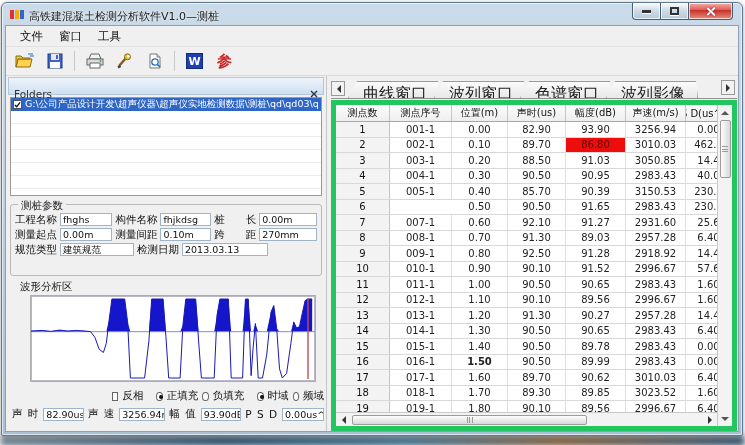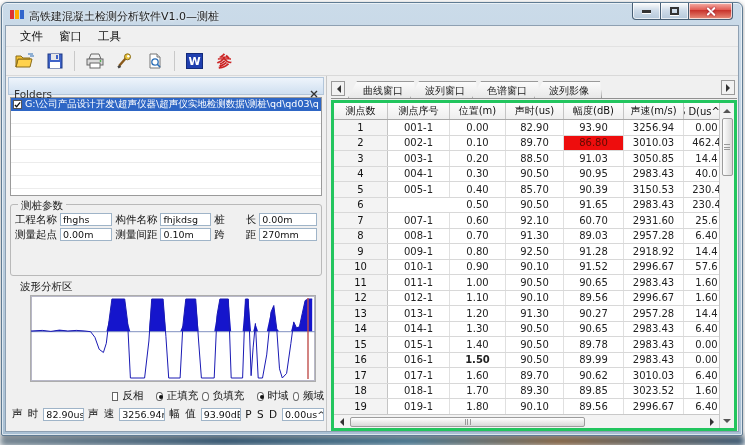--- a/index.html
+++ b/index.html
@@ -86,33 +86,33 @@
     display:inline-block; position:relative; }
   .radio.checked::after { content:""; position:absolute; left:2px; top:2px; width:4px; height:4px;
     border-radius:50%; background:#111; }
   .ctl-gap { width:8px; }
 
   .readouts { display:flex; align-items:center; gap:4px; margin:4px 0 0 4px; }
   .readouts .plabel { letter-spacing:1px; }
 
   
   .tabbar { height:21px; display:flex; align-items:flex-end; border-bottom:1px solid #919191; position:relative; }
-  .tab { font-size:10px; color:#222; padding:2px 12px 2px 14px; margin-right:-6px;
+  .tab { font-size:16px; color:#222; padding:2px 12px 2px 14px; margin-right:-6px;
     background:linear-gradient(#fbfbfb,#e8e8e8); border:1px solid #9a9a9a; border-bottom:none;
     clip-path:polygon(9px 0,calc(100% - 2px) 0,100% 100%,0 100%); height:17px; }
   .tab.active { background:#f4f4f4; height:19px; position:relative; z-index:2; margin-bottom:-1px; }
   .tab-scroll { width:14px; height:15px; border:1px solid #9a9a9a; background:#f2f2f2;
     display:flex; align-items:center; justify-content:center; margin:0 3px 2px 0; }
   .tab-scroll.right { position:absolute; right:2px; bottom:3px; margin:0; }
   .tri-left { width:0; height:0; border:4px solid transparent; border-right-color:#333; margin-left:-3px; }
   .tri-right { width:0; height:0; border:4px solid transparent; border-left-color:#333; margin-right:-3px; }
   .tri-up { width:0; height:0; border:4px solid transparent; border-bottom-color:#555; margin-top:-3px; }
   .tri-down { width:0; height:0; border:4px solid transparent; border-top-color:#555; margin-bottom:-3px; }
 
-  .table-zone { position:absolute; left:4px; right:1px; top:24px; bottom:0; border:3px solid #22c55e;
+  .table-zone { position:absolute; left:4px; right:1px; top:24px; bottom:0; border:5px solid #22c55e;
     background:#fff; display:flex; }
   .grid-area { flex:1 1 auto; overflow:hidden; display:flex; flex-direction:column; }
   .thead { display:flex; flex:0 0 17px; background:linear-gradient(#fdfdfd,#eee);
     border-bottom:1px solid #a8a8a8; }
   .th { font-size:10px; color:#111; display:flex; align-items:center; justify-content:center;
     border-right:1px solid #c4c4c4; white-space:nowrap; overflow:hidden; flex:0 0 auto; }
   .tbody { flex:1 1 auto; overflow:hidden; position:relative; }
   .tr { display:flex; height:15.5px; border-bottom:1px solid #d8d8d8; background:#fff; }
   .td { font-size:10px; color:#222; display:flex; align-items:center; justify-content:center;
     border-right:1px solid #e0e0e0; white-space:nowrap; overflow:hidden; flex:0 0 auto; }
@@ -266,20 +266,26 @@
                   <span class="plabel">桩　　长</span>
                   <span class="pfield" style="width: 64px;">0.00m</span>
                 </div>
                 <div class="param-row">
                   <span class="plabel">测量起点</span>
                   <span class="pfield" style="width: 58px;">0.00m</span>
                   <span class="plabel">测量间距</span>
                   <span class="pfield" style="width: 56px;">0.10m</span>
                   <span class="plabel">跨　　距</span>
                   <span class="pfield" style="width: 64px;">270mm</span>
+                </div>
+                <div class="param-row">
+                  <span class="plabel">规范类型</span>
+                  <span class="pfield" style="width: 74px;">建筑规范</span>
+                  <span class="plabel">检测日期</span>
+                  <span class="pfield" style="width: 86px;">2013.03.13</span>
                 </div>
               </div>
           </div>
 
           <div class="wave-label">波形分析区</div>
           <div class="wave-plot">
             <svg id="wave-svg" width="284" height="85">
                 <rect x="0.5" y="0.5" width="283" height="84" fill="#fff" stroke="#b8b8c8"></rect>
                 <polygon points="0.0,35.0 11.4,34.4 19.9,35.4 28.4,34.1 36.9,35.0 45.4,34.4 54.0,35.0 59.6,35.7 63.9,35.7 68.2,35.7 72.4,35.7 75.3,35.7 78.1,24.2 80.9,3.0 93.7,3.0 96.6,25.9 99.4,35.7 113.6,35.7 117.9,35.7 120.7,3.0 132.1,3.0 134.9,35.7 137.7,35.7 149.1,35.7 151.9,29.2 154.8,3.0 164.7,3.0 167.6,35.7 170.4,35.7 183.2,35.7 186.0,19.3 188.9,3.0 197.4,3.0 200.2,35.7 211.6,35.7 214.4,3.0 217.3,3.0 220.1,35.7 222.1,35.7 224.4,27.5 227.2,35.7 231.5,35.7 235.7,35.7 240.0,16.1 242.8,9.5 245.7,32.4 248.5,35.7 251.3,35.7 255.6,35.7 259.9,35.7 262.7,25.9 265.5,31.8 268.4,30.8 271.2,17.7 274.1,4.6 276.9,3.0 281.2,3.0 281.16,35.699999999999996 0,35.699999999999996" fill="#1515cc" stroke="none"></polygon>
                 <line x1="0" y1="35.699999999999996" x2="284" y2="35.699999999999996" stroke="#8090c0" stroke-width="1"></line>
@@ -393,21 +399,21 @@
                     <span class="td" style="width: 58px;">90.50</span>
                     <span class="td" style="width: 60px;">91.65</span>
                     <span class="td" style="width: 60px;">2983.43</span>
                     <span class="td" style="width: 46px;">230.4</span>
                   </div>
                   <div class="tr">
                     <span class="td rowhdr" style="width: 54px;">7</span>
                     <span class="td" style="width: 62px;">007-1</span>
                     <span class="td" style="width: 56px;">0.60</span>
                     <span class="td" style="width: 58px;">92.10</span>
-                    <span class="td" style="width: 60px;">60.70</span>
+                    <span class="td" style="width: 60px;">91.27</span>
                     <span class="td" style="width: 60px;">2931.60</span>
                     <span class="td" style="width: 46px;">25.6</span>
                   </div>
                   <div class="tr">
                     <span class="td rowhdr" style="width: 54px;">8</span>
                     <span class="td" style="width: 62px;">008-1</span>
                     <span class="td" style="width: 56px;">0.70</span>
                     <span class="td" style="width: 58px;">91.30</span>
                     <span class="td" style="width: 60px;">89.03</span>
                     <span class="td" style="width: 60px;">2957.28</span>

